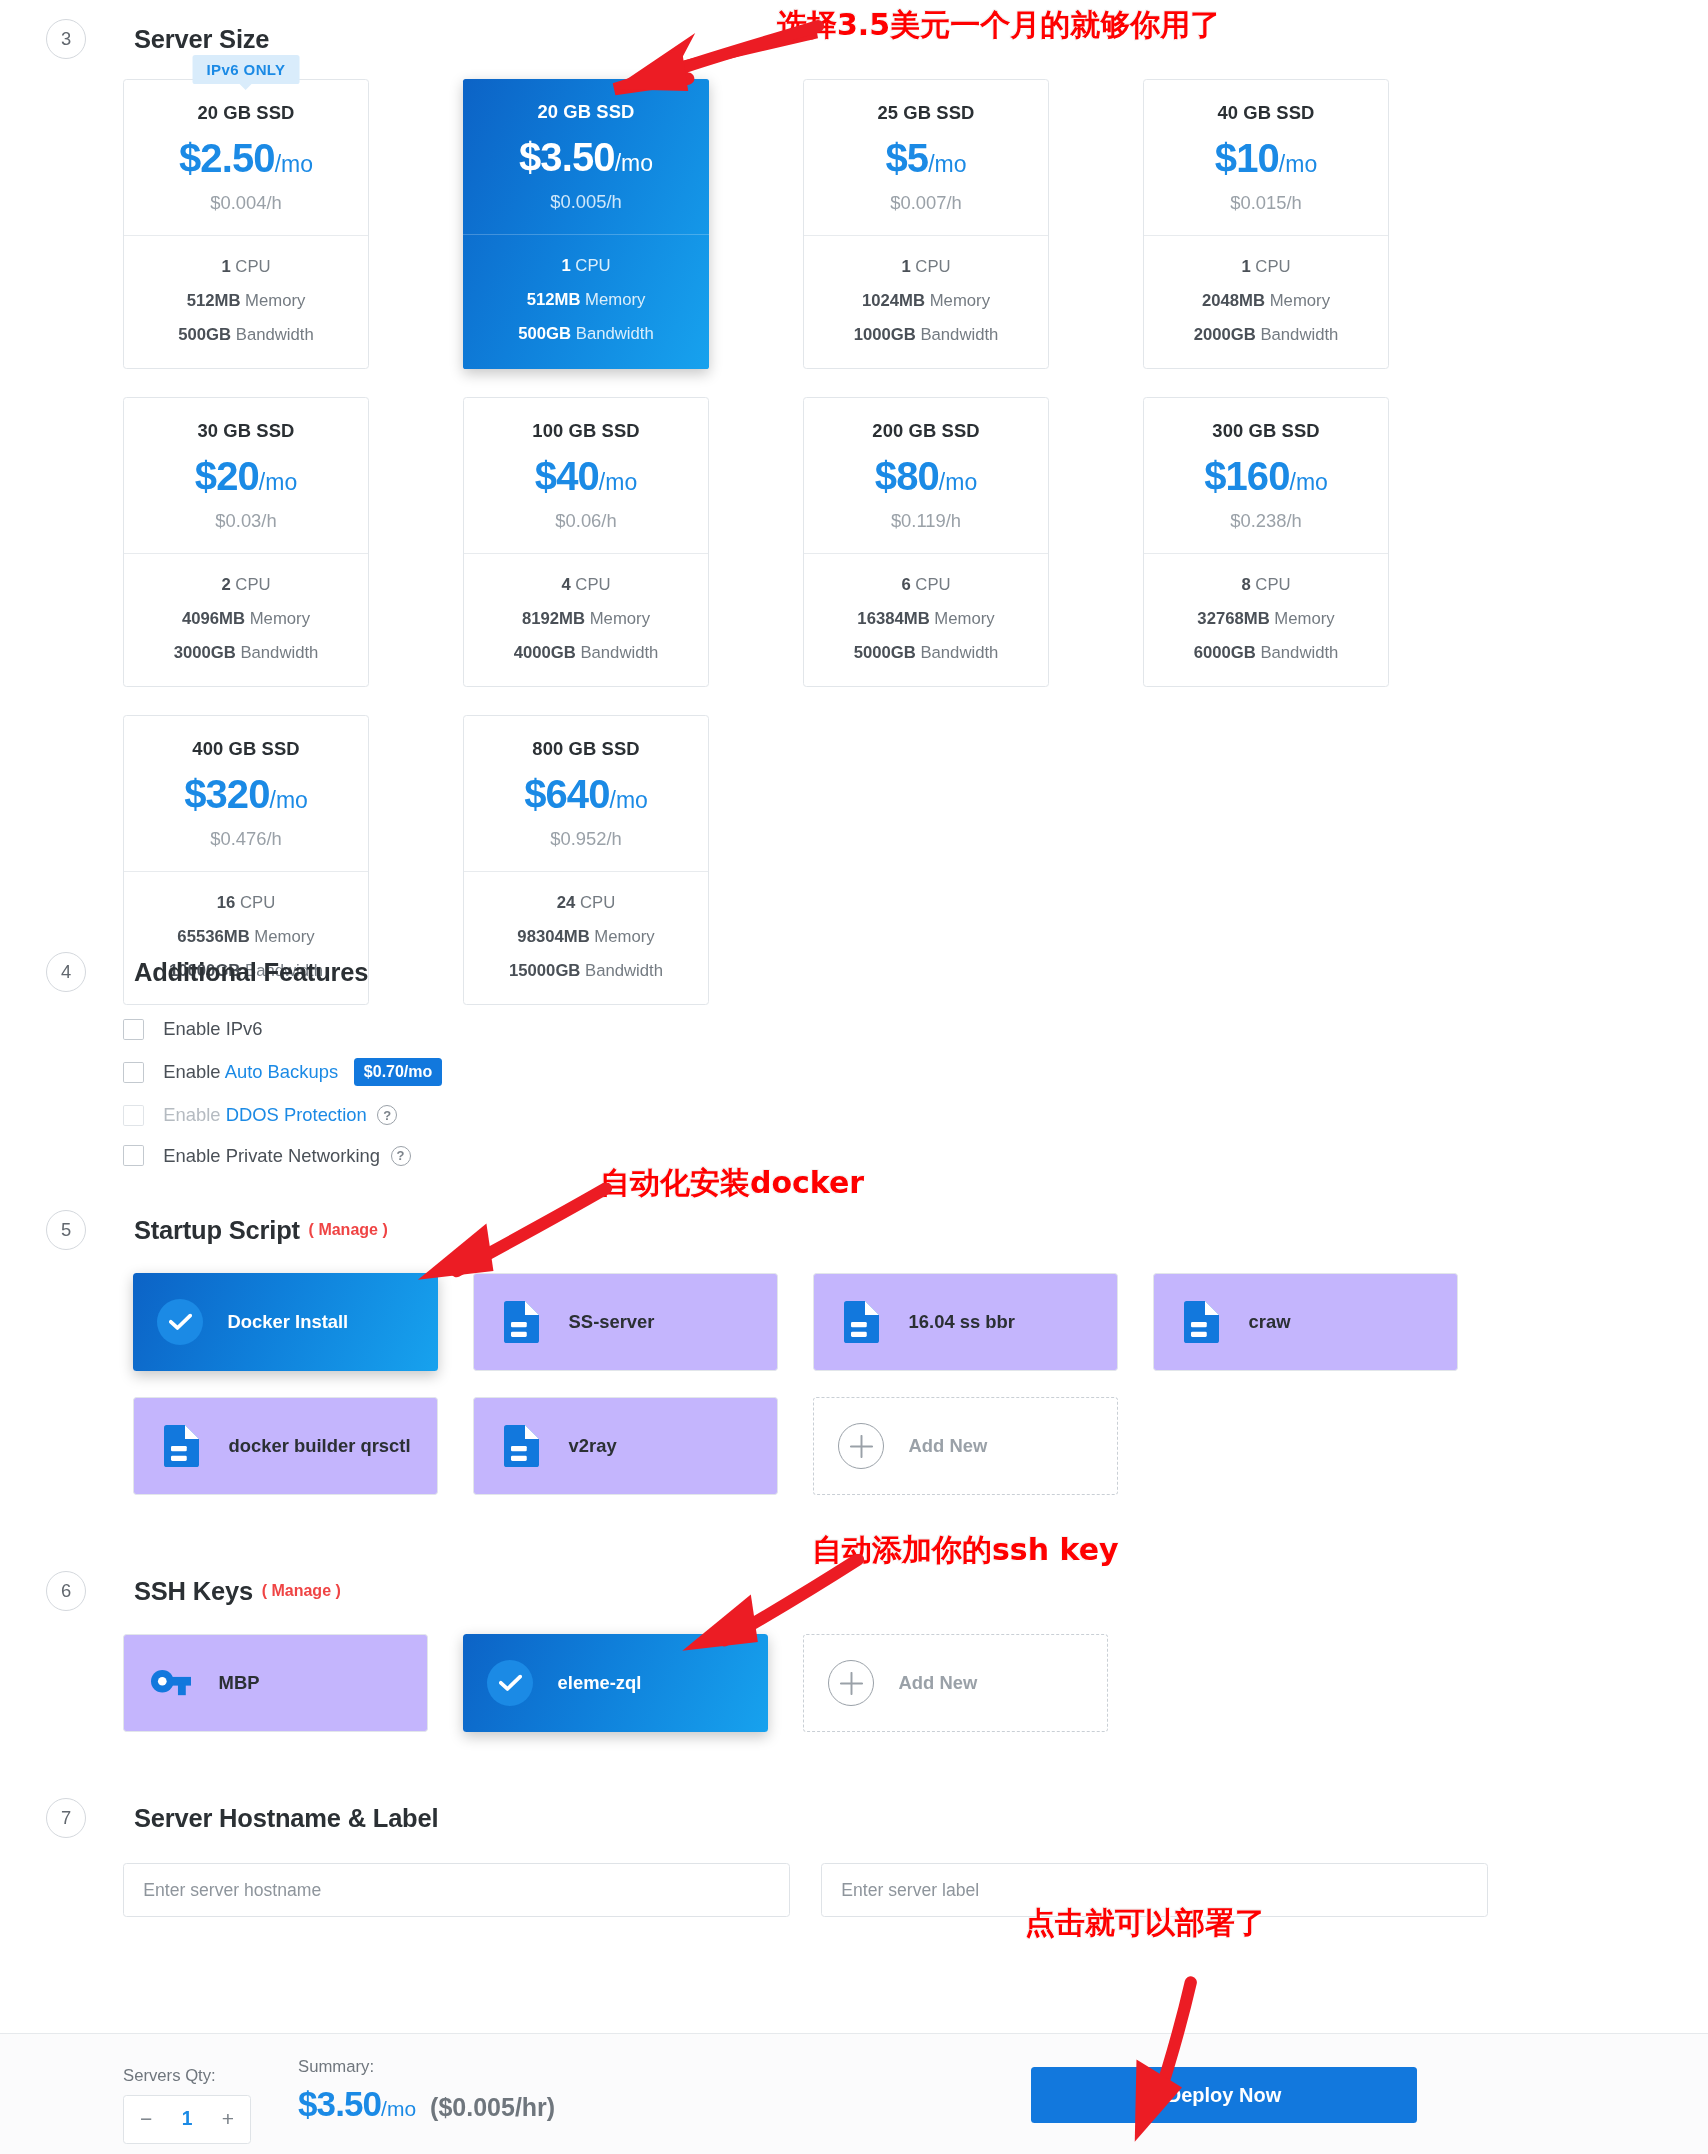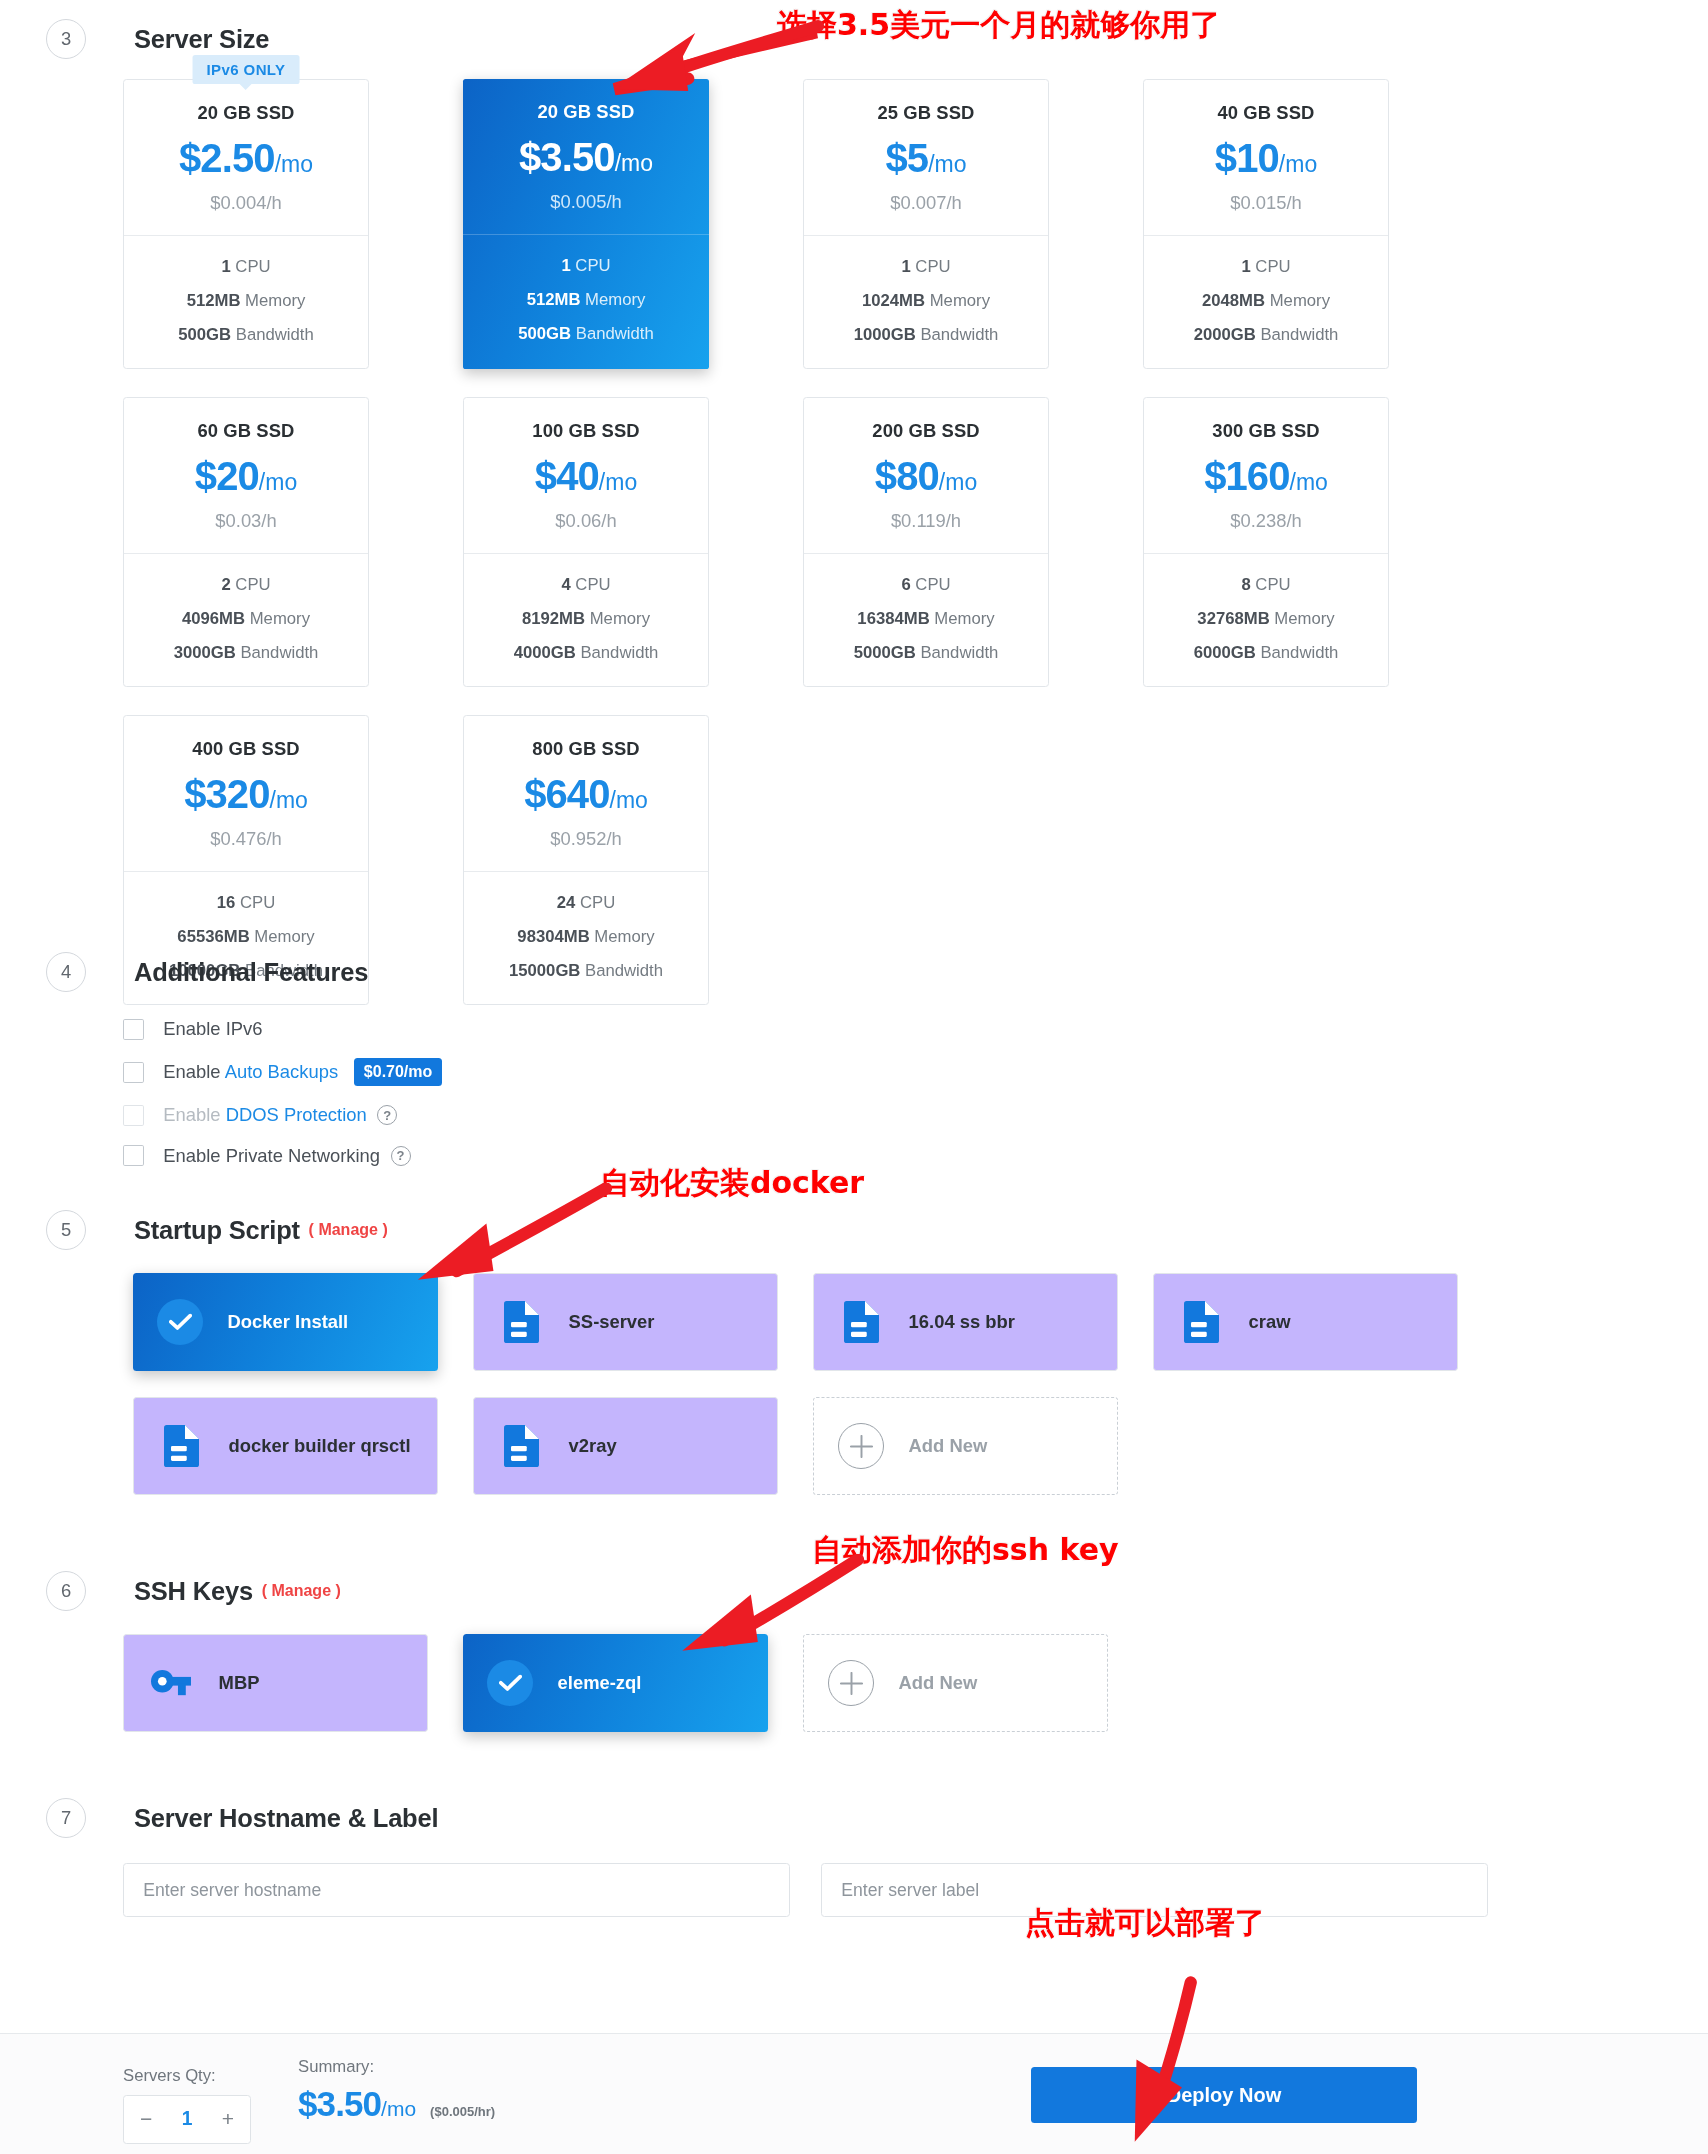--- a/index.html
+++ b/index.html
@@ -122,21 +122,21 @@
   .stepper {
     margin-top: 8.8px; width: 128px; height: 49px; border: 0.9px solid #dfe3e7; border-radius: 3.5px;
     display: flex; align-items: center; justify-content: space-between; padding: 0 16px; background:#fff;
   }
   .stepper span { font-size: 21px; color: #7c838a; }
   .stepper .val { color: #1b8ae5; font-weight: bold; font-size: 19.3px; }
   .sum-label { font-size: 16.7px; color: #6f767d; }
   .sum-price { margin-top: 7px; display: flex; align-items: baseline; }
   .sum-price .amt { font-size: 35px; font-weight: bold; color: #1b8ae5; letter-spacing: -0.9px; }
   .sum-price .per { font-size: 21px; color: #1b8ae5; }
-  .sum-price .hr { font-size: 13px; color: #6f767d; margin-left: 14px; font-weight: bold; }
+  .sum-price .hr { font-size: 25px; color: #6f767d; margin-left: 14px; font-weight: bold; }
   .deploy-btn {
     width: 386px; height: 56px; background: #1278dd; border-radius: 3.5px; color: #fff;
     font-size: 20px; font-weight: bold; display: flex; align-items: center; justify-content: center;
   }
 
   
   .anno {
     position: absolute; color: #fe0000; font-weight: bold; white-space: nowrap;
     font-family: "DejaVu Sans", "Liberation Sans", sans-serif;
     text-shadow: 1.3px 1.3px 0 #ffffff, -0.9px -0.9px 0 #f2f2f2, 0.9px -0.9px 0 #f2f2f2, -0.9px 0.9px 0 #f2f2f2;
@@ -198,21 +198,21 @@
           <div class="plan-hr">$0.015/h</div>
         </div>
         <div class="plan-body">
           <div><b>1</b> <span>CPU</span></div>
           <div><b>2048MB</b> <span>Memory</span></div>
           <div><b>2000GB</b> <span>Bandwidth</span></div>
         </div>
       </div>
       <div class="plan">
         <div class="plan-top">
-          <div class="plan-size">60 GB SSD</div>
+          <div class="plan-size">30 GB SSD</div>
           <div class="plan-price"><span class="amt">$20</span><span class="per">/mo</span></div>
           <div class="plan-hr">$0.03/h</div>
         </div>
         <div class="plan-body">
           <div><b>2</b> <span>CPU</span></div>
           <div><b>4096MB</b> <span>Memory</span></div>
           <div><b>3000GB</b> <span>Bandwidth</span></div>
         </div>
       </div>
       <div class="plan">

